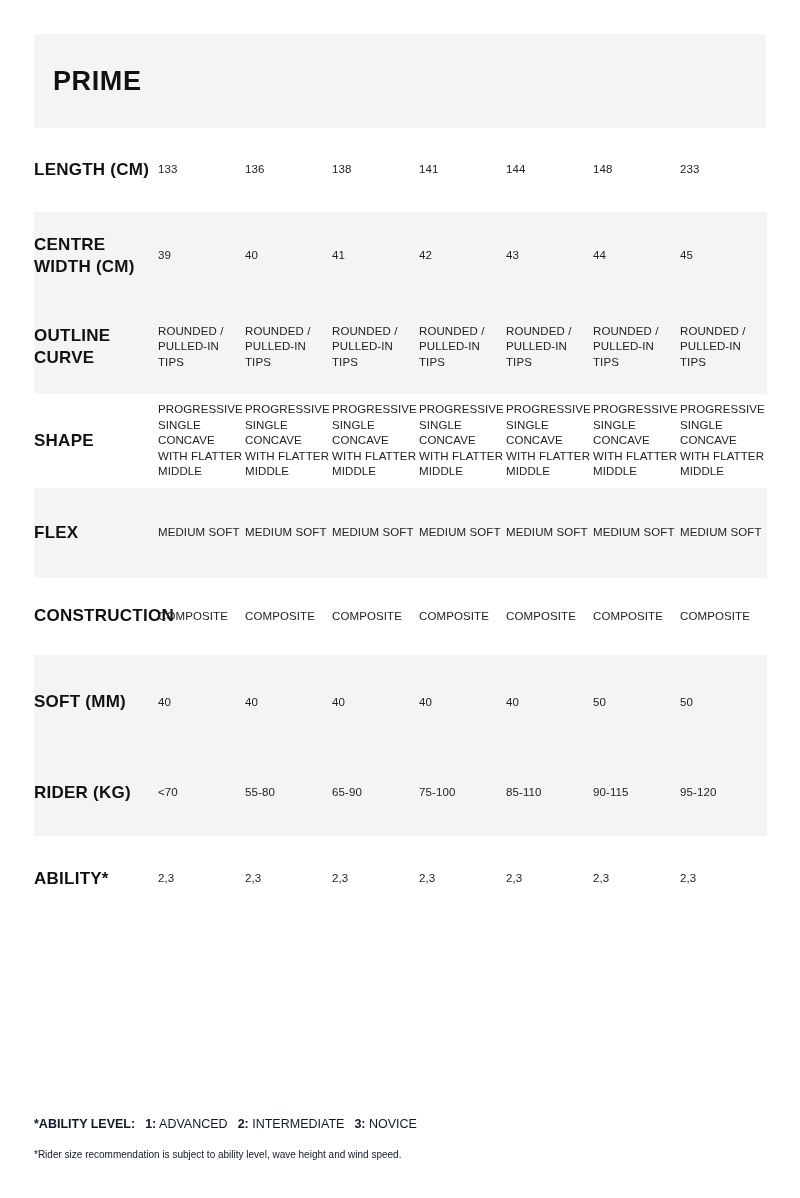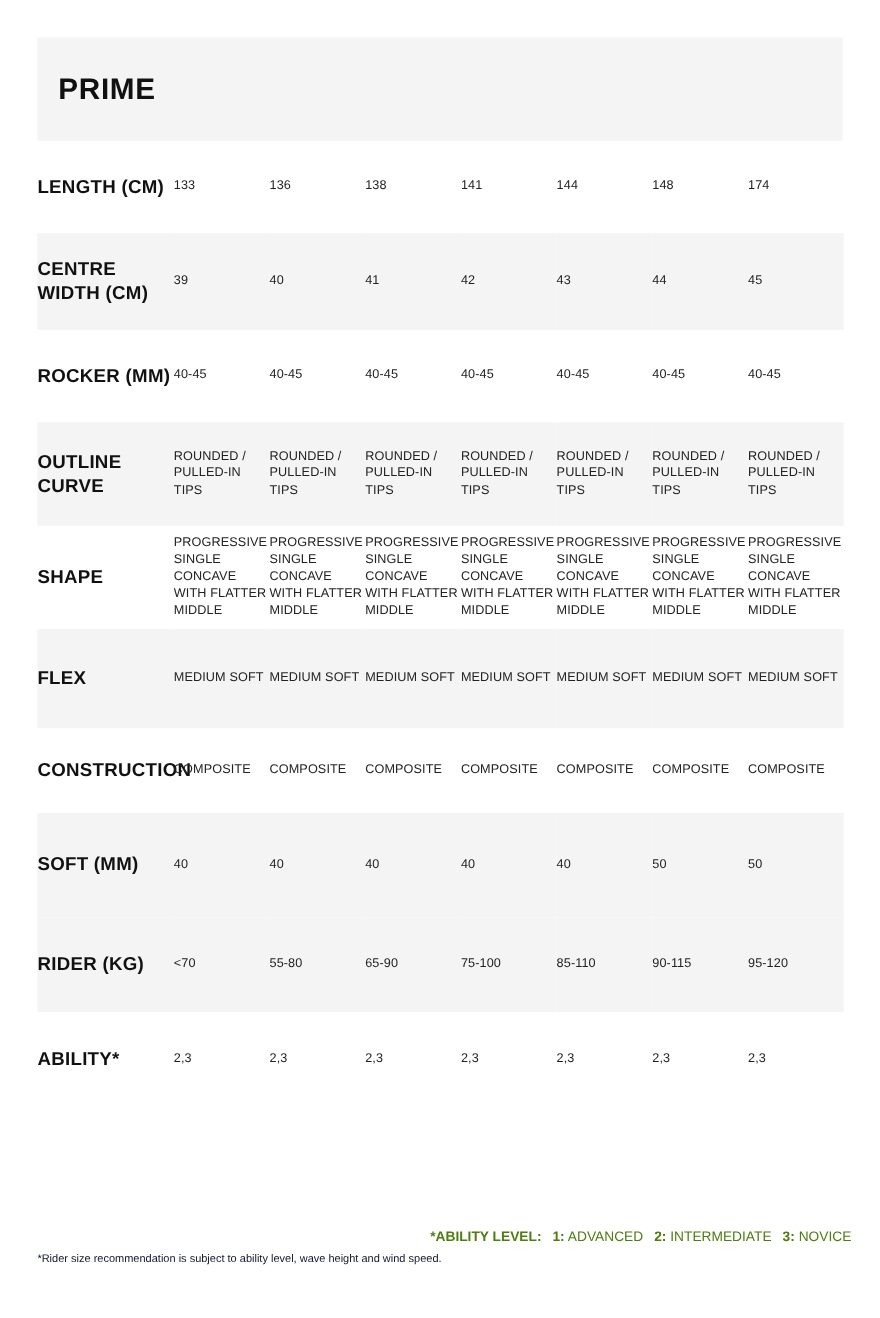--- a/index.html
+++ b/index.html
@@ -99,24 +99,23 @@
   
   .footnotes {
     position: absolute;
     left: 34px;
     top: 1116px;
     width: 740px;
   }
   .footnote-ability {
     font-size: 12.5px;
     line-height: 1.4;
-    color: #4d7c0f;
-    margin-bottom: 4px;
+    color: #0f172a;
+    margin-bottom: 14px;
     white-space: nowrap;
-    text-align: right;
   }
   .footnote-ability .fn-strong {
     font-weight: bold;
   }
   .footnote-ability .fn-num {
     font-weight: bold;
     margin-left: 10px;
   }
   .footnote-ability .fn-word {
     font-weight: normal;
@@ -140,41 +139,31 @@
   <table class="spec-table">
     <tbody>
         <tr class="h-length">
           <td class="cell-label">LENGTH (CM)</td>
           <td class="cell-value">133</td>
           <td class="cell-value">136</td>
           <td class="cell-value">138</td>
           <td class="cell-value">141</td>
           <td class="cell-value">144</td>
           <td class="cell-value">148</td>
-          <td class="cell-value">174</td>
+          <td class="cell-value">233</td>
         </tr>
         <tr class="row-shaded h-centre">
           <td class="cell-label">CENTRE WIDTH (CM)</td>
           <td class="cell-value">39</td>
           <td class="cell-value">40</td>
           <td class="cell-value">41</td>
           <td class="cell-value">42</td>
           <td class="cell-value">43</td>
           <td class="cell-value">44</td>
           <td class="cell-value">45</td>
-        </tr>
-        <tr class="h-rocker">
-          <td class="cell-label">ROCKER (MM)</td>
-          <td class="cell-value">40-45</td>
-          <td class="cell-value">40-45</td>
-          <td class="cell-value">40-45</td>
-          <td class="cell-value">40-45</td>
-          <td class="cell-value">40-45</td>
-          <td class="cell-value">40-45</td>
-          <td class="cell-value">40-45</td>
         </tr>
         <tr class="row-shaded h-outline">
           <td class="cell-label">OUTLINE CURVE</td>
           <td class="cell-value">ROUNDED / PULLED-IN TIPS</td>
           <td class="cell-value">ROUNDED / PULLED-IN TIPS</td>
           <td class="cell-value">ROUNDED / PULLED-IN TIPS</td>
           <td class="cell-value">ROUNDED / PULLED-IN TIPS</td>
           <td class="cell-value">ROUNDED / PULLED-IN TIPS</td>
           <td class="cell-value">ROUNDED / PULLED-IN TIPS</td>
           <td class="cell-value">ROUNDED / PULLED-IN TIPS</td>

